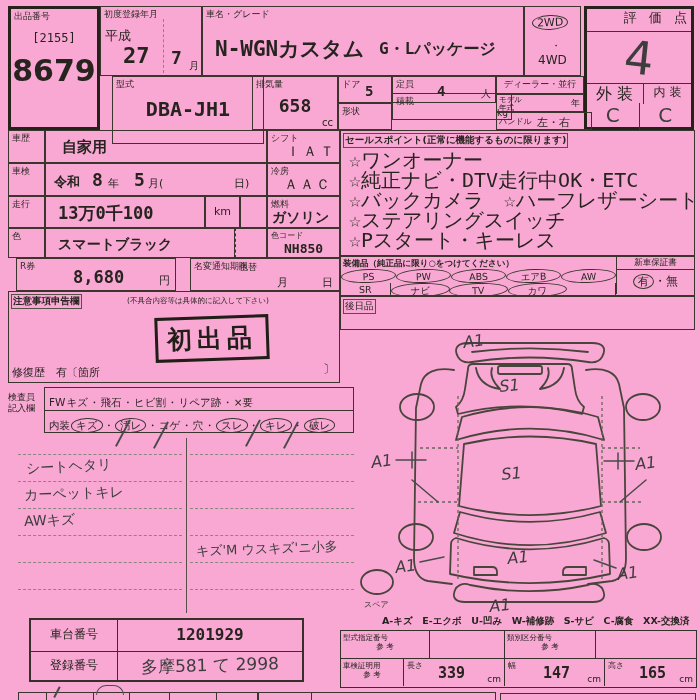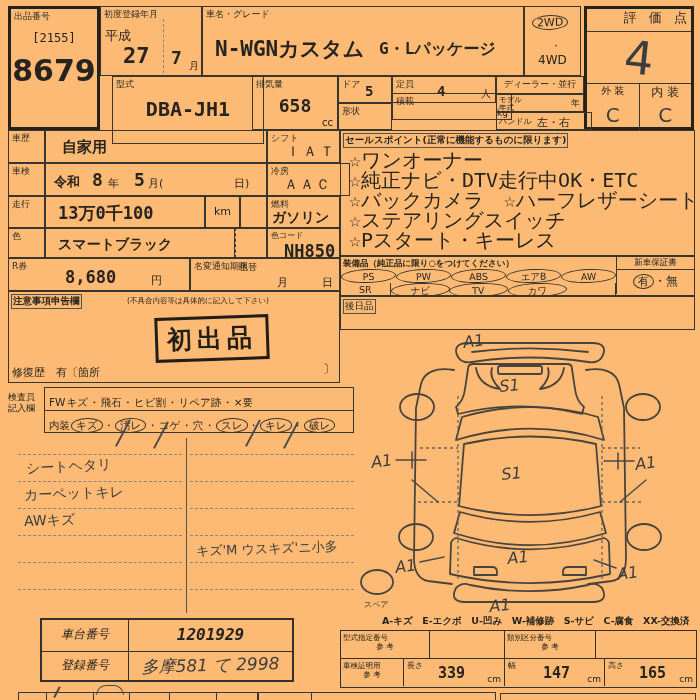--- a/index.html
+++ b/index.html
@@ -1,16 +1,16 @@
 <!DOCTYPE html>
 <html><head>
 <meta charset="utf-8">
 <style>
   html,body{margin:0;padding:0;background:#e8e6e0;}
-  .sheet{position:relative;width:700px;height:700px;background:#fdba74;
+  .sheet{position:relative;width:700px;height:700px;background:#f9a8d4;
          font-family:"DejaVu Sans","Liberation Sans",sans-serif;color:#27241f;overflow:hidden;}
   .cell{position:absolute;box-sizing:border-box;border:1.5px solid #3a362e;}
   .thick{border-width:3px;border-color:#25221c;}
   .noborder{border:none;}
   .lbl{position:absolute;top:1px;left:3px;font-size:9px;white-space:nowrap;color:#2f2c26;}
   .dot{font-family:"DejaVu Sans Mono","Liberation Mono",monospace;}
   .hand{color:#3d3d3d;font-family:"DejaVu Sans",sans-serif;}
   .circ{display:inline-block;border:1.4px solid #3a362e;border-radius:50%;padding:0 4px;line-height:1.2;transform:rotate(-2deg);}
   .sp{font-size:20px;line-height:20px;white-space:nowrap;font-family:"DejaVu Sans Mono","Liberation Mono",monospace;}
   .eq-row{position:absolute;left:0;display:flex;width:275px;height:14px;}
@@ -50,21 +50,21 @@
   <div class="cell" style="left:524px;top:6px;width:57px;height:70px;">
     <span class="circ" style="position:absolute;left:7px;top:8px;font-size:11px;">2WD</span>
     <span style="position:absolute;left:26px;top:32px;font-size:10px;">・</span>
     <span style="position:absolute;left:13px;top:46px;font-size:12px;">4WD</span>
   </div>
 
   <div class="cell thick" style="left:584px;top:6px;width:110px;height:124px;">
     <div style="position:absolute;top:0;width:100%;height:22px;border-bottom:1.5px solid #3a362e;text-align:right;font-size:13px;letter-spacing:4px;">評 価 点</div>
     <div class="hand" style="position:absolute;top:22px;left:0;width:100%;text-align:center;font-size:46px;transform:rotate(6deg);z-index:2;">4</div>
     <div style="position:absolute;top:74px;left:0;width:100%;height:20px;border-top:1.5px solid #3a362e;display:flex;">
-      <span style="flex:1;text-align:center;font-size:10px;border-right:1.5px solid #3a362e;">外 装</span>
+      <span style="flex:1;font-size:16px;border-right:1.5px solid #3a362e;padding-left:9px;">外 装</span>
       <span style="flex:1;text-align:center;font-size:12px;">内 装</span>
     </div>
     <div style="position:absolute;top:94px;left:0;width:100%;height:27px;display:flex;">
       <span class="hand" style="flex:1;text-align:center;font-size:20px;border-right:1.5px solid #3a362e;">C</span>
       <span class="hand" style="flex:1;text-align:center;font-size:20px;">C</span>
     </div>
   </div>
 
   <div class="cell" style="left:84px;top:76px;width:152px;height:68px;margin-left:28px;">
     <span class="lbl">型式</span>
@@ -118,21 +118,21 @@
       <span class="lbl">車検</span>
     </div>
   <div class="cell" style="left:45px;top:163px;width:222px;height:33px;">
     <span class="dot" style="position:absolute;left:8px;top:9px;font-size:13px;font-weight:bold;">令和</span>
     <span class="dot" style="position:absolute;left:46px;top:5px;font-size:18px;font-weight:bold;">8</span>
     <span style="position:absolute;left:62px;top:12px;font-size:11px;">年</span>
     <span class="dot" style="position:absolute;left:88px;top:5px;font-size:18px;font-weight:bold;">5</span>
     <span style="position:absolute;left:102px;top:12px;font-size:11px;">月(</span>
     <span style="position:absolute;left:188px;top:12px;font-size:11px;">日)</span>
   </div>
-  <div class="cell" style="left:267px;top:163px;width:83px;height:33px;">
+  <div class="cell" style="left:267px;top:163px;width:73px;height:33px;">
     <span class="lbl">冷房</span>
     <span class="dot" style="position:absolute;left:16px;top:12px;font-size:14px;letter-spacing:2px;">ＡＡＣ</span>
   </div>
 
   <div class="cell" style="left:8px;top:196px;width:37px;height:32px;">
       <span class="lbl">走行</span>
     </div>
   <div class="cell" style="left:45px;top:196px;width:160px;height:32px;">
     <span class="dot" style="position:absolute;left:12px;top:5px;font-size:17px;font-weight:bold;">13万0千100</span>
   </div>
@@ -149,24 +149,24 @@
       <span class="lbl">色</span>
     </div>
   <div class="cell" style="left:45px;top:228px;width:190px;height:30px;">
     <span class="dot" style="position:absolute;left:12px;top:7px;font-size:14px;font-weight:bold;">スマートブラック</span>
   </div>
   <div class="cell" style="left:235px;top:228px;width:32px;height:30px;border-left-style:dashed;">
     <span style="position:absolute;left:3px;top:32px;font-size:9px;">色替</span>
   </div>
   <div class="cell" style="left:267px;top:228px;width:73px;height:30px;">
     <span class="lbl" style="font-size:8px;">色コード</span>
-    <span class="dot" style="position:absolute;left:16px;top:12px;font-size:17px;font-weight:bold;">NH850</span>
-  </div>
-
-  <div class="cell" style="left:8px;top:258px;width:182px;height:33px;">
+    <span class="dot" style="position:absolute;left:16px;top:12px;font-size:13px;font-weight:bold;">NH850</span>
+  </div>
+
+  <div class="cell" style="left:16px;top:258px;width:160px;height:33px;">
     <span class="lbl">R券</span>
     <span class="dot" style="position:absolute;left:56px;top:8px;font-size:17px;font-weight:bold;">8,680</span>
     <span style="position:absolute;left:142px;top:14px;font-size:11px;">円</span>
   </div>
   <div class="cell" style="left:190px;top:258px;width:150px;height:33px;">
     <span class="lbl">名変通知期限</span>
     <span style="position:absolute;left:86px;top:16px;font-size:11px;">月</span>
     <span style="position:absolute;right:6px;top:16px;font-size:11px;">日</span>
   </div>
 
@@ -311,21 +311,21 @@
       <text x="142" y="150" transform="rotate(-6 142 150)">S1</text>
       <text x="148" y="234" transform="rotate(-6 148 234)">A1</text>
       <text x="36" y="243" transform="rotate(-8 36 243)">A1</text>
       <text x="258" y="250" transform="rotate(-8 258 250)">A1</text>
       <text x="130" y="282" transform="rotate(-6 130 282)">A1</text>
     </g>
     <text x="4" y="277" font-size="8" fill="#3a362e">スペア</text>
   </svg>
   <div style="position:absolute;left:382px;top:615px;font-size:9.5px;font-weight:bold;white-space:nowrap;">A-キズ　E-エクボ　U-凹み　W-補修跡　S-サビ　C-腐食　XX-交換済</div>
 
-  <div style="position:absolute;left:40px;top:618px;width:254px;height:64px;border:2px solid #35312a;box-sizing:border-box;font-style:italic;">
+  <div style="position:absolute;left:29px;top:618px;width:275px;height:64px;border:2px solid #35312a;box-sizing:border-box;">
     <div style="display:flex;height:31px;border-bottom:1.5px solid #35312a;">
       <div style="width:86px;border-right:1.5px solid #35312a;text-align:center;font-size:12px;line-height:29px;">車台番号</div>
       <div class="dot" style="flex:1;text-align:center;font-size:16px;font-weight:bold;line-height:29px;">1201929</div>
     </div>
     <div style="display:flex;height:29px;">
       <div style="width:86px;border-right:1.5px solid #35312a;text-align:center;font-size:12px;line-height:27px;">登録番号</div>
       <div class="hand" style="flex:1;text-align:center;font-size:17px;transform:rotate(-1.5deg);line-height:26px;">多摩581 て 2998</div>
     </div>
   </div>
 

